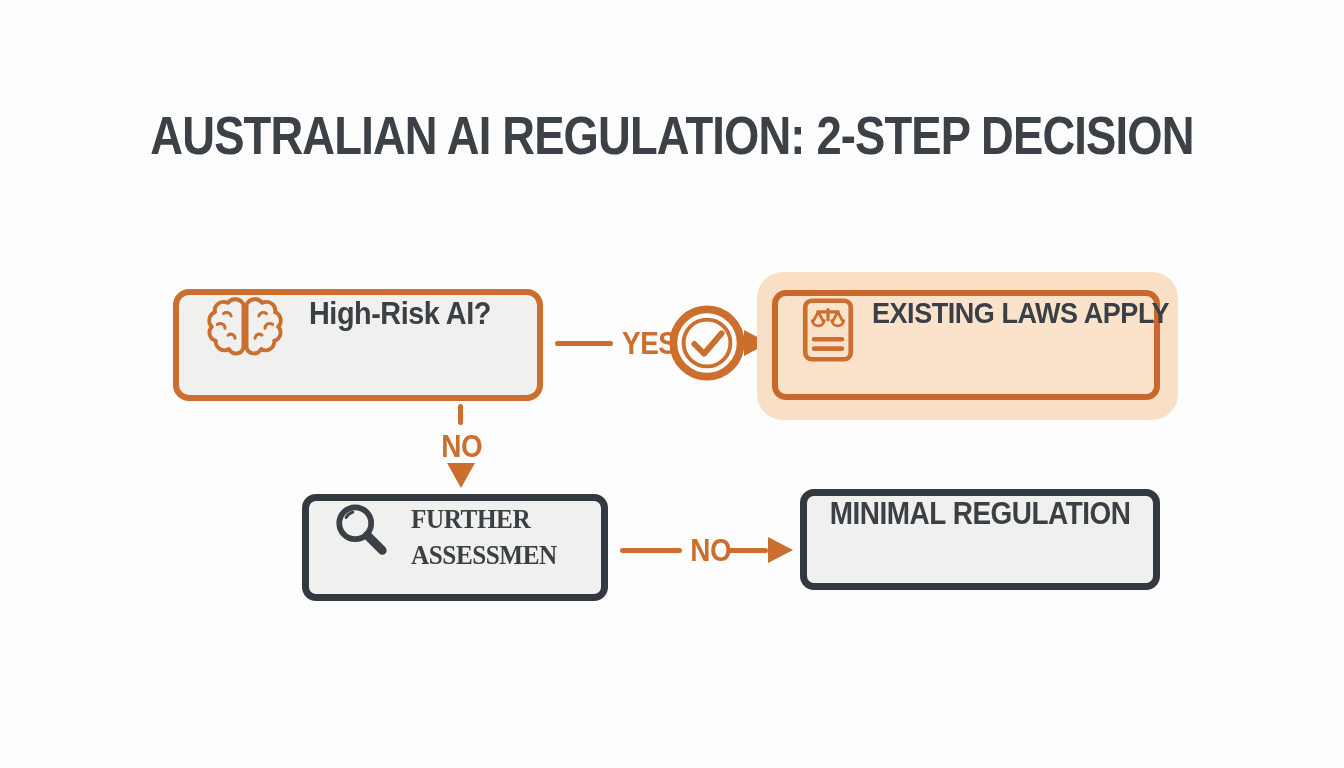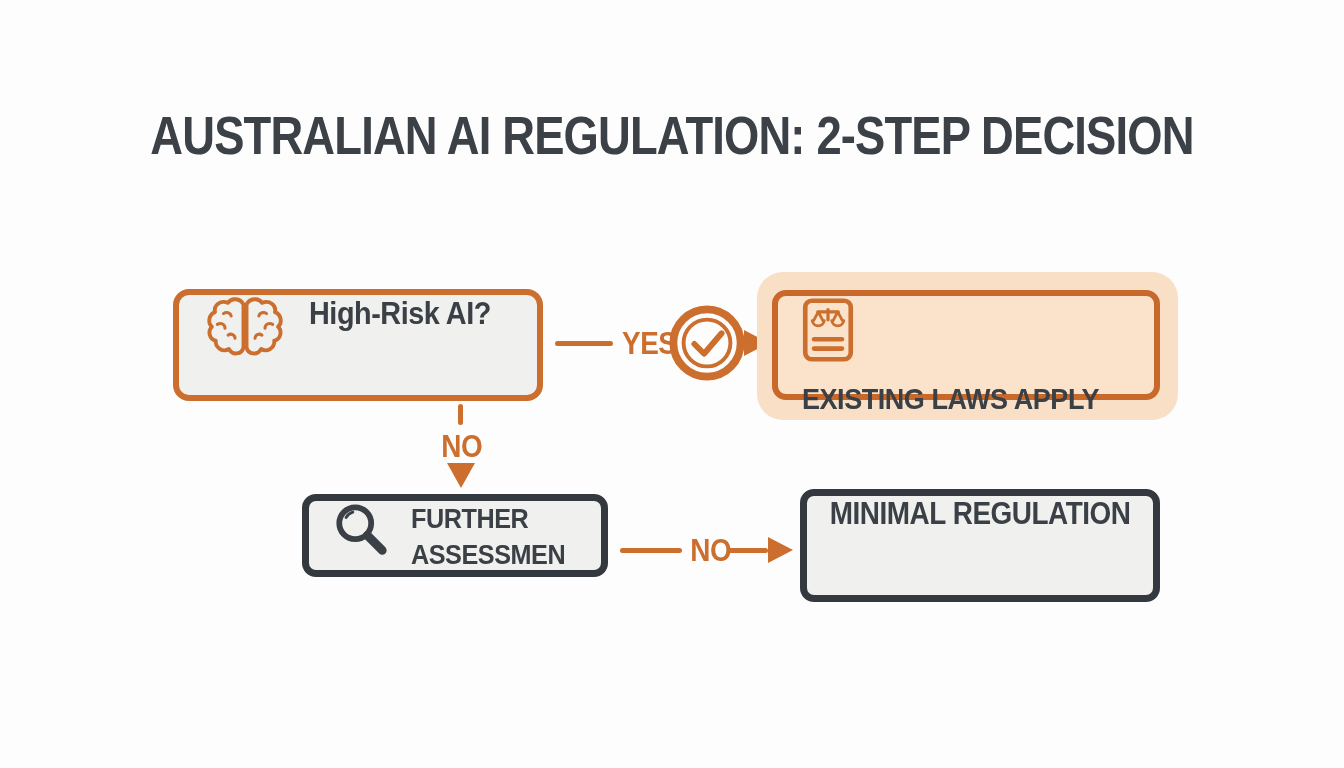--- a/index.html
+++ b/index.html
@@ -28,28 +28,28 @@
     transform:scaleX(0.9);transform-origin:left center;white-space:nowrap;}
 
   .box-highrisk{left:173px;top:289px;width:370px;height:112px;
     border:6px solid var(--accent);border-radius:16px;padding-left:26px;gap:24px;}
   .box-highrisk .node-label{font-size:32px;}
 
   .glow{position:absolute;left:757px;top:272px;width:421px;height:148px;
     background:var(--peach-glow);border-radius:26px;}
   .box-existing{left:772px;top:290px;width:388px;height:110px;
     border:6px solid #c8682a;border-radius:14px;background:var(--peach-fill);
-    padding-left:24px;gap:18px;flex-direction:column;}
+    padding-left:24px;gap:18px;}
   .box-existing .node-label{font-size:30px;}
 
-  .box-further{left:302px;top:494px;width:306px;height:83px;
-    border:7px solid #34393f;border-radius:14px;padding-left:24px;gap:20px;}
+  .box-further{left:302px;top:494px;width:306px;height:107px;
+    border:7px solid #34393f;border-radius:14px;padding-left:24px;gap:20px;font-family:Liberation Serif, serif;}
   .box-further .node-label{font-size:28px;line-height:1.3;}
 
-  .box-minimal{left:800px;top:489px;width:360px;height:113px;
+  .box-minimal{left:800px;top:489px;width:360px;height:101px;
     border:7px solid #34393f;border-radius:14px;justify-content:center;}
   .box-minimal .node-label{font-size:31px;transform-origin:center;}
 
   .hline{position:absolute;height:5px;background:var(--accent);border-radius:3px;}
   .vline{position:absolute;width:5px;background:var(--accent);border-radius:3px;}
   .edge-label{position:absolute;font-weight:bold;color:var(--accent);
     font-size:31px;letter-spacing:-0.5px;transform:scaleX(0.9);white-space:nowrap;}
 
   .tri-right{position:absolute;width:0;height:0;
     border-top:13px solid transparent;border-bottom:13px solid transparent;

